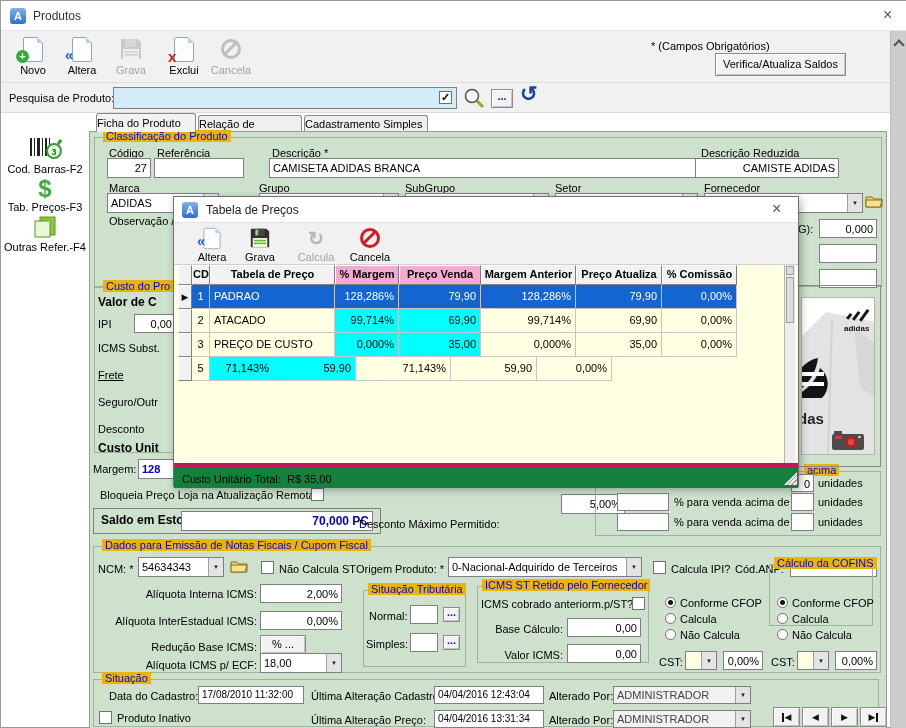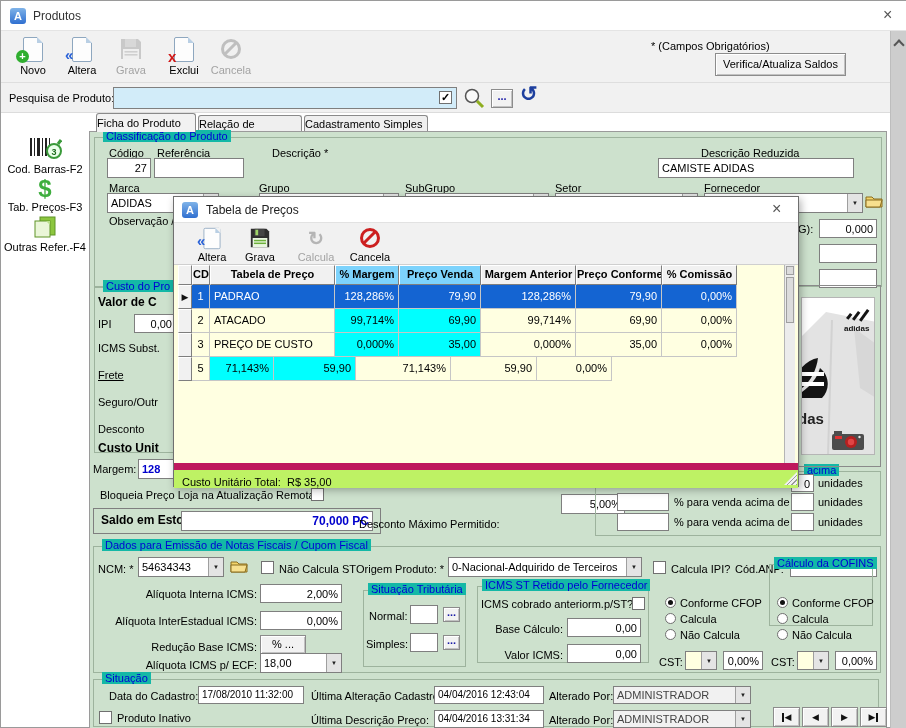--- a/index.html
+++ b/index.html
@@ -7,21 +7,21 @@
   body{font-family:"Liberation Sans",sans-serif;font-size:11px;color:#000;background:#fff;position:relative;overflow:hidden;}
   #win{position:absolute;inset:0;border:1px solid #9a9a9a;}
   .abs{position:absolute;}
   .lbl{position:absolute;white-space:nowrap;}
   .ra{text-align:right;}
   .b{font-weight:bold;}
   .bluetx{color:#0000cc;font-weight:bold;}
   .fld{position:absolute;background:#fff;border:1px solid #7f7f7f;height:20px;line-height:18px;padding:0 3px;font-size:11px;overflow:hidden;white-space:nowrap;}
   .r{text-align:right;}
   .grp{position:absolute;border:1px solid #9db39d;}
-  .gt{position:absolute;top:-8px;left:8px;background:#14b8a6;padding:0 3px;color:#0000d4;white-space:nowrap;}
+  .gt{position:absolute;top:-8px;left:8px;background:#eab308;padding:0 3px;color:#0000d4;white-space:nowrap;}
   .combo{position:absolute;background:#fff;border:1px solid #7f7f7f;height:20px;line-height:18px;padding:0 18px 0 3px;overflow:hidden;white-space:nowrap;}
   .carr{position:absolute;right:0;top:0;width:15px;height:100%;background:#e4e4e4;border-left:1px solid #9f9f9f;display:flex;align-items:center;justify-content:center;font-size:6px;color:#222;}
   .combo.dis{background:#f1f1f1;color:#444;}
   .chk{position:absolute;width:13px;height:13px;background:#fff;border:1px solid #707070;font-size:11px;line-height:10px;text-align:center;font-weight:bold;}
   .chk.checked::after{content:"✓";}
   .rad{position:absolute;width:11px;height:11px;border:1px solid #707070;border-radius:50%;background:#fff;}
   .rad.on::after{content:"";position:absolute;left:2px;top:2px;width:5px;height:5px;border-radius:50%;background:#111;}
   .btn{position:absolute;background:#f2f2f2;border:1px solid #8c8c8c;box-shadow:inset 1px 1px 0 #fff,inset -1px -1px 0 #c2c2c2;text-align:center;font-size:11px;}
   .titlebar{position:absolute;left:0;top:0;width:906px;height:30px;background:#fff;border-bottom:1px solid #e4e4e4;}
   .appicon{position:absolute;width:16px;height:16px;border-radius:3px;background:linear-gradient(#7fb3e8,#2f6fd0);color:#fff;font-weight:bold;font-size:11px;line-height:16px;text-align:center;}
@@ -46,27 +46,27 @@
   .modal{position:absolute;left:172px;top:195px;width:626px;height:291px;background:#f1f1f1;border:1px solid #6f6f6f;box-shadow:2px 3px 8px rgba(0,0,0,.3);}
   .m-title{position:absolute;left:0;top:0;right:0;height:26px;background:#fff;border-bottom:1px solid #e2e2e2;}
   .m-tool{position:absolute;left:0;top:26px;right:0;height:42px;background:#f1f1f1;border-bottom:1px solid #cfcfcf;}
   .mtbtn{position:absolute;top:2px;width:48px;text-align:center;}
   .mtbtn .ic{height:26px;display:flex;align-items:center;justify-content:center;position:relative;}
   .mtbtn .lb{font-size:11px;}
   .mtbtn.dis .lb{color:#a3a3a3;}
   .m-grid{position:absolute;left:0;top:68px;right:0;height:198px;background:#ffffe1;}
   .grow{display:flex;}
   .hc{background:#f1f1f1;border:1px solid;border-color:#fff #7e7e7e #7e7e7e #fff;font-weight:bold;text-align:center;height:20px;line-height:17px;font-size:11px;overflow:hidden;white-space:nowrap;flex:none;}
-  .hc.cy{background:#7dd3fc;}
+  .hc.cy{background:#f9a8d4;}
   .dc{height:24px;line-height:22px;border-right:1px solid #c6c6c6;border-bottom:1px solid #c6c6c6;background:#ffffe1;padding:0 4px;font-size:11px;overflow:hidden;white-space:nowrap;flex:none;}
   .dc.cy{background:#00ffff;}
   .dc.c{text-align:center;}
   .ic2{background:#f1f1f1;border:1px solid;border-color:#fff #7e7e7e #7e7e7e #fff;height:24px;font-size:9px;line-height:22px;text-align:center;color:#111;flex:none;}
   .grow.sel .dc,.grow.sel .dc.cy{background:#1464d2;color:#fff;}
-  .m-status{position:absolute;left:0;top:266px;right:0;height:25px;background:#bef264;border-top:7px solid #be185d;line-height:24px;padding-left:8px;white-space:pre;}
+  .m-status{position:absolute;left:0;top:266px;right:0;height:25px;background:#15803d;border-top:4px solid #be185d;line-height:24px;padding-left:8px;white-space:pre;}
   .grip{position:absolute;right:1px;bottom:1px;width:13px;height:13px;background:repeating-linear-gradient(135deg,#f1f1f1 0 2px,#9a9a9a 2px 3px);clip-path:polygon(100% 0,100% 100%,0 100%);}
   .vscroll{position:absolute;left:889px;top:30px;width:17px;height:698px;background:#cdcdcd;border-left:1px solid #bdbdbd;}
   .chevup{position:absolute;left:4px;top:10px;width:8px;height:8px;border-top:2px solid #555;border-left:2px solid #555;transform:rotate(45deg);}
   .navb{position:absolute;width:27px;height:20px;display:flex;align-items:center;justify-content:center;gap:1px;font-size:9px;color:#111;}
   .bar{display:inline-block;width:2px;height:9px;background:#111;}
   .dotsb{font-weight:bold;color:#1a1aa6;}
   .gridsb{position:absolute;left:610px;top:0;width:11px;height:198px;background:#ececec;border-left:1px solid #b5b5b5;}
   .gsb-b{position:absolute;left:1px;width:8px;background:#dcdcdc;border:1px solid #9f9f9f;}
 </style>
 </head>
@@ -175,21 +175,22 @@
 
   <div class="grp" style="left:93px;top:136px;width:788px;height:150px;">
     <span class="gt">Classificação do Produto</span>
   </div>
   <div class="lbl" style="left:108px;top:146px;">Código</div>
   <div class="lbl" style="left:156px;top:146px;">Referência</div>
   <div class="lbl" style="left:271px;top:146px;">Descrição *</div>
   <div class="lbl" style="left:700px;top:146px;">Descrição Reduzida</div>
   <div class="fld r" style="left:106px;top:157px;width:44px;">27</div>
   <div class="fld" style="left:153px;top:157px;width:90px;"></div>
-  <div class="fld" style="left:657px;top:157px;width:196px;">CAMISTE ADIDAS</div>
+  <div class="fld" style="left:268px;top:157px;width:427px;">CAMISETA ADIDAS BRANCA</div>
+  <div class="fld" style="left:694px;top:157px;width:144px;text-align:right;">CAMISTE ADIDAS</div>
   <div class="lbl" style="left:108px;top:181px;">Marca</div>
   <div class="lbl" style="left:258px;top:181px;">Grupo</div>
   <div class="lbl" style="left:404px;top:181px;">SubGrupo</div>
   <div class="lbl" style="left:554px;top:181px;">Setor</div>
   <div class="lbl" style="left:703px;top:181px;">Fornecedor</div>
   <div class="combo" style="left:106px;top:192px;width:112px;"><span>ADIDAS</span><span class="carr">▼</span></div>
   <div class="combo" style="left:258px;top:192px;width:140px;">
       <span class="carr">▼</span>
     </div>
   <div class="combo" style="left:404px;top:192px;width:144px;">
@@ -358,21 +359,21 @@
     <span class="gt">Situação</span>
   </div>
   <div class="lbl" style="left:108px;top:689px;">Data do Cadastro:</div>
   <div class="fld" style="left:197px;top:685px;width:106px;height:18px;font-size:10px;line-height:16px;">17/08/2010 11:32:00</div>
   <div class="lbl" style="left:310px;top:689px;">Última Alteração Cadastro:</div>
   <div class="fld" style="left:433px;top:685px;width:110px;height:18px;font-size:10px;line-height:16px;">04/04/2016 12:43:04</div>
   <div class="lbl" style="left:548px;top:689px;">Alterado Por:</div>
   <div class="combo dis" style="left:612px;top:685px;width:138px;height:18px;line-height:16px;"><span>ADMINISTRADOR</span><span class="carr">▼</span></div>
   <div class="chk" style="left:98px;top:710px;"></div>
   <div class="lbl" style="left:116px;top:711px;">Produto Inativo</div>
-  <div class="lbl" style="left:310px;top:713px;">Última Descrição Preço:</div>
+  <div class="lbl" style="left:310px;top:713px;">Última Alteração Preço:</div>
   <div class="fld" style="left:433px;top:709px;width:110px;height:18px;font-size:10px;line-height:16px;">04/04/2016 13:31:34</div>
   <div class="lbl" style="left:548px;top:713px;">Alterado Por:</div>
   <div class="combo dis" style="left:612px;top:709px;width:138px;height:18px;line-height:16px;"><span>ADMINISTRADOR</span><span class="carr">▼</span></div>
 
   <div class="btn navb" style="left:772px;top:706px;"><span class="bar"></span>◀</div>
   <div class="btn navb" style="left:801px;top:706px;">◀</div>
   <div class="btn navb" style="left:830px;top:706px;">▶</div>
   <div class="btn navb" style="left:859px;top:706px;">▶<span class="bar"></span></div>
 
   <div class="vscroll">
@@ -419,21 +420,21 @@
     </div>
     <div class="m-grid">
       <div class="abs" style="left:4px;top:0;">
           <div class="grow">
             <div class="hc" style="width: 14px;"></div>
             <div class="hc" style="width: 18px;">CD</div>
             <div class="hc" style="width: 125px;">Tabela de Preço</div>
             <div class="hc cy" style="width: 64px;">% Margem</div>
             <div class="hc cy" style="width: 82px;">Preço Venda</div>
             <div class="hc" style="width: 95px;">Margem Anterior</div>
-            <div class="hc" style="width: 86px;">Preço Conforme</div>
+            <div class="hc" style="width: 86px;">Preço Atualiza</div>
             <div class="hc" style="width: 75px;">% Comissão</div>
           </div>
           <div class="grow sel">
             <div class="ic2" style="width: 14px;">▶</div>
             <div class="dc c" style="width: 18px;">1</div>
             <div class="dc" style="width: 125px;">PADRAO</div>
             <div class="dc cy r" style="width: 64px;">128,286%</div>
             <div class="dc cy r" style="width: 82px;">79,90</div>
             <div class="dc r" style="width: 95px;">128,286%</div>
             <div class="dc r" style="width: 86px;">79,90</div>

